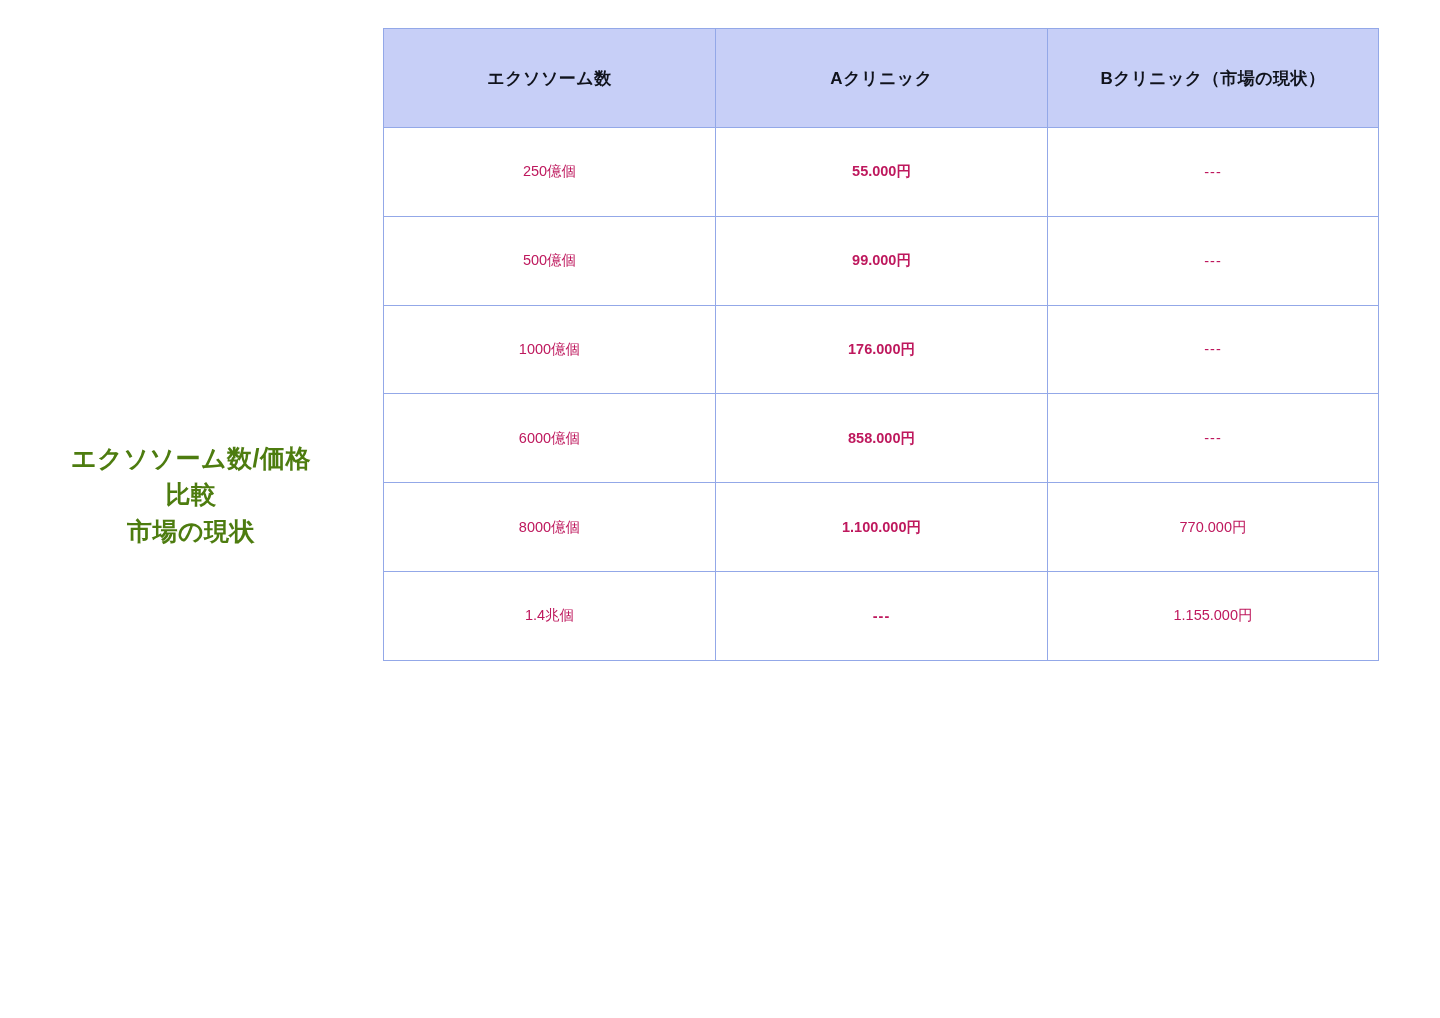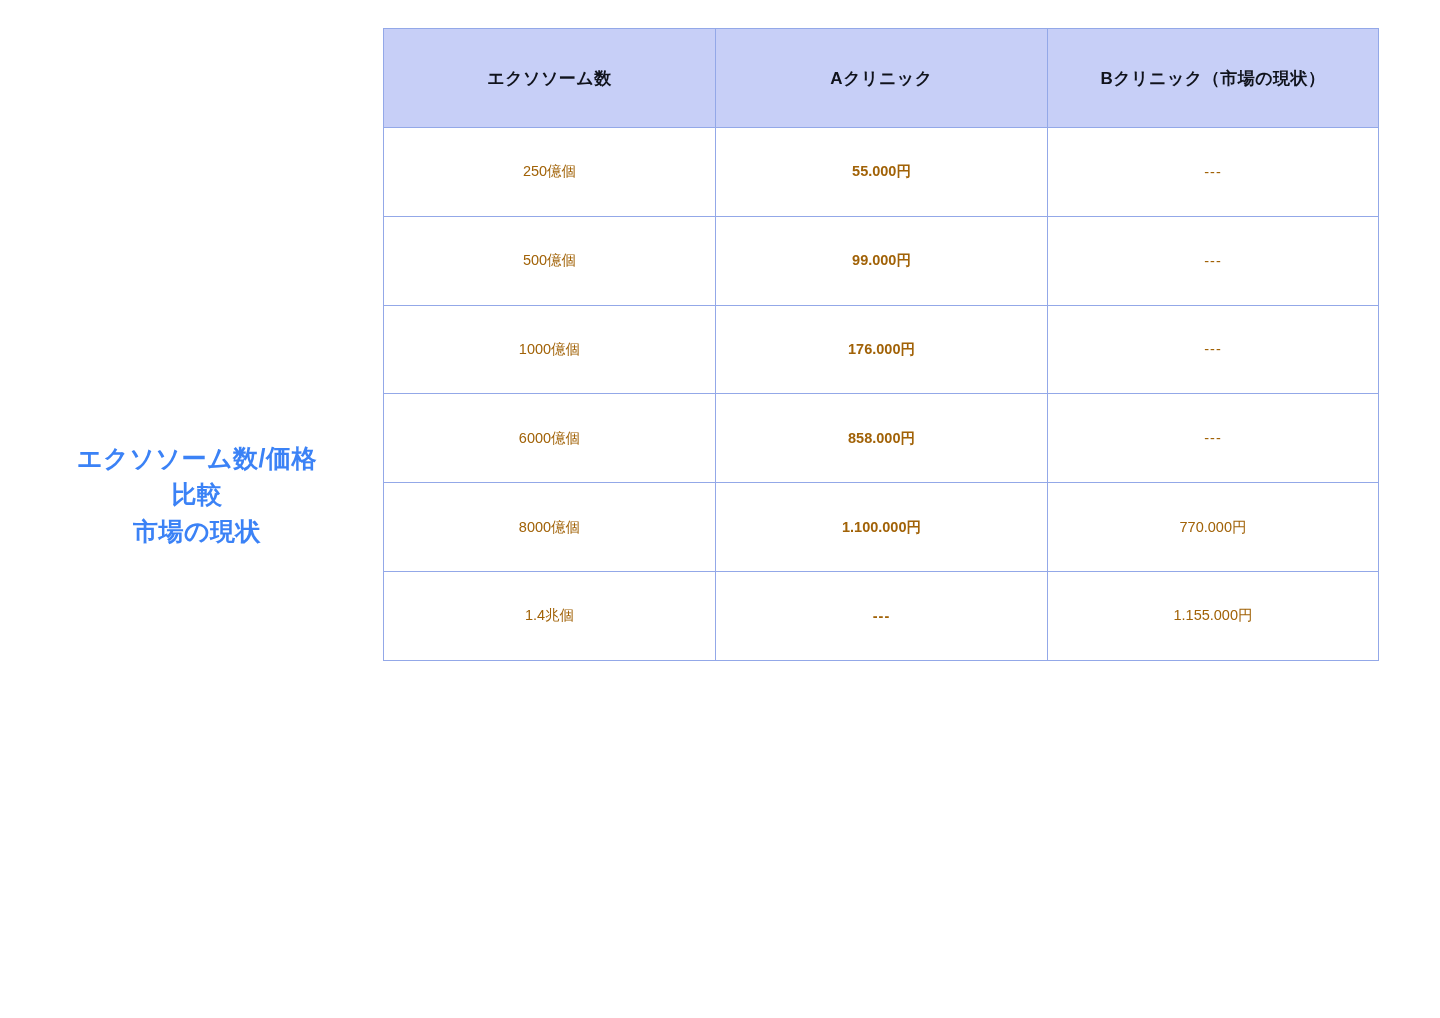--- a/index.html
+++ b/index.html
@@ -15,28 +15,28 @@
     overflow: hidden;
   }
   .slide {
     position: relative;
     width: 1440px;
     height: 1018px;
   }
   
   .title-block {
     position: absolute;
-    left: 52px;
+    left: 46px;
     top: 440px;
     width: 290px;
     text-align: center;
     font-weight: bold;
     font-size: 25px;
     line-height: 1.45;
-    color: #3b82f6;
+    color: #4d7c0f;
     letter-spacing: 0.5px;
   }
   .title-line {
     display: block;
     white-space: nowrap;
   }
   
   .table-wrap {
     position: absolute;
     left: 363px;
@@ -60,21 +60,21 @@
     height: 96px;
     font-size: 17px;
     font-weight: bold;
     color: #10131c;
     letter-spacing: 0.5px;
   }
   table.compare td {
     height: 85.8px;
     background: #ffffff;
     font-size: 14.5px;
-    color: #a16207;
+    color: #be185d;
   }
   col.c1 { width: 332px; }
   col.c2 { width: 332px; }
   col.c3 { width: 331px; }
   td.num {
     font-size: 14px;
     color: #2a2a2a;
   }
   td.price-a {
     font-weight: bold;

